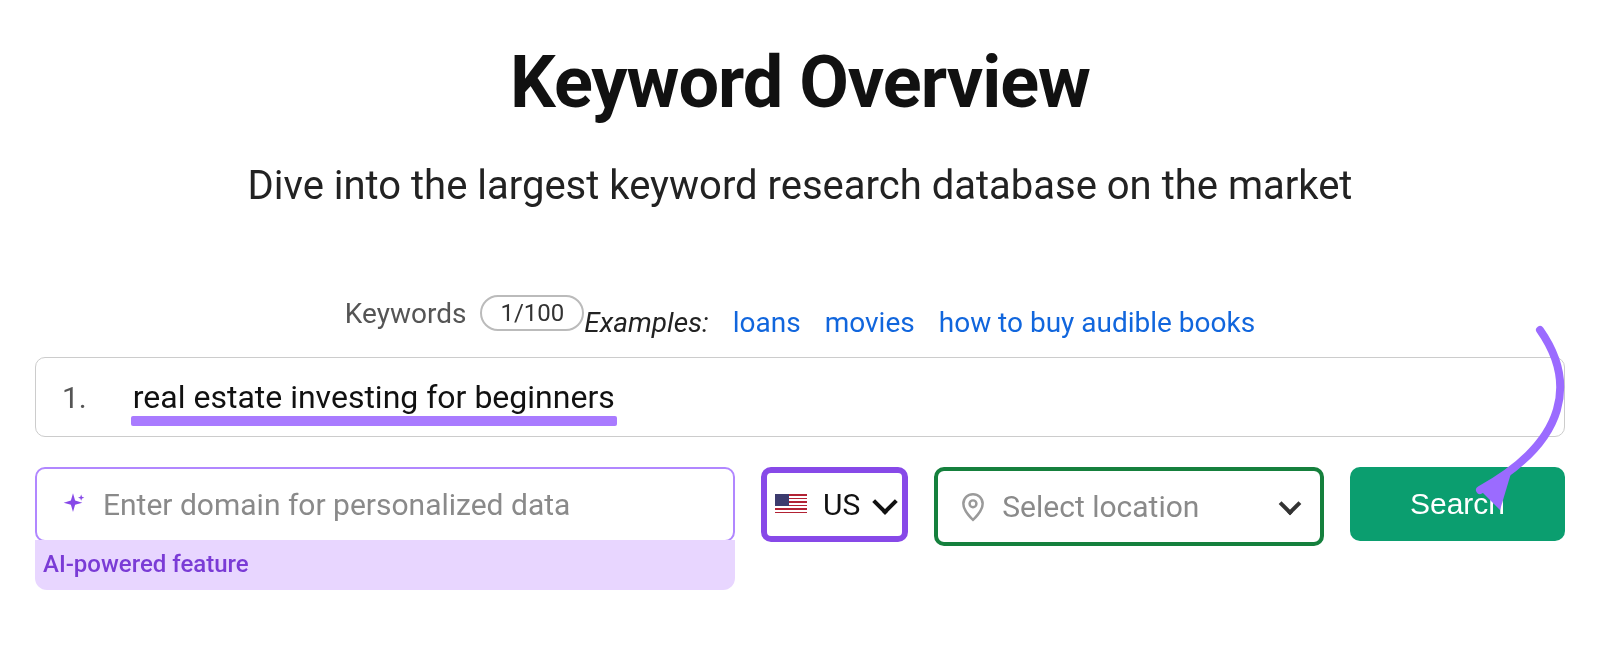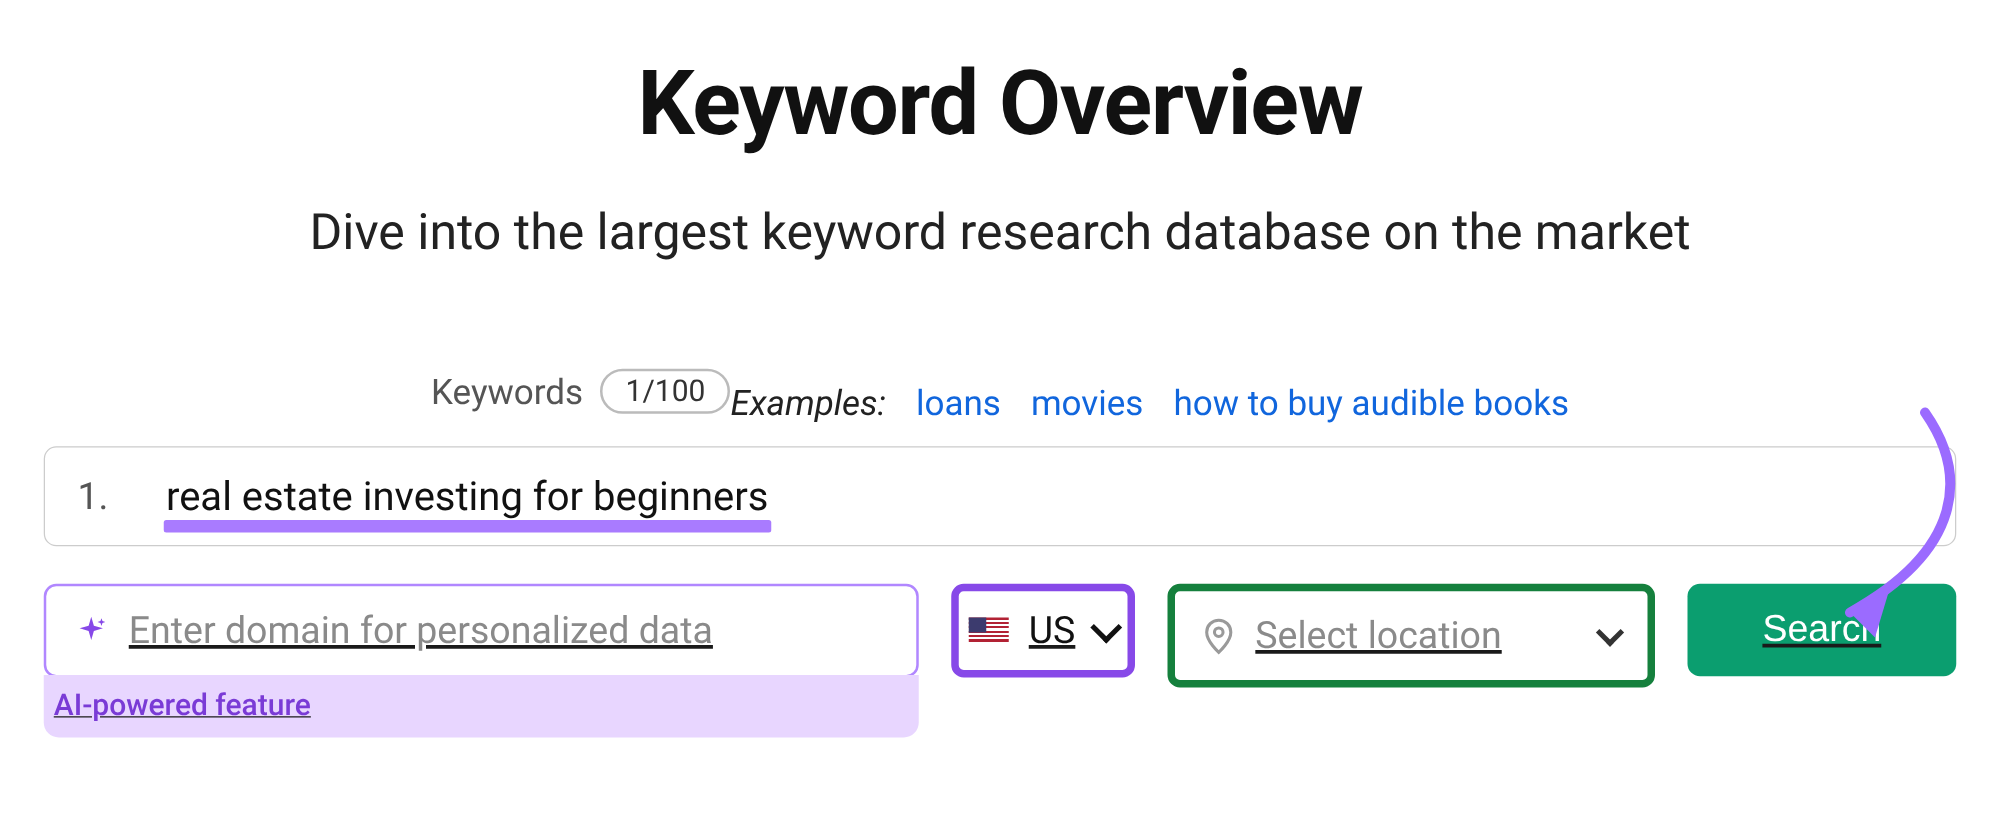--- a/index.html
+++ b/index.html
@@ -88,21 +88,20 @@
     right: -2px;
     bottom: -10px;
     height: 10px;
     background: #a97bff;
     border-radius: 2px;
   }
   .controls-row {
     display: flex;
     align-items: flex-start;
     gap: 26px;
-    text-decoration: underline;
   }
   .domain-block {
     position: relative;
     flex: 0 0 700px;
   }
   .domain-input {
     border: 2px solid #b187ff;
     border-radius: 10px;
     background: #fff;
     display: flex;
@@ -152,21 +151,21 @@
   }
   .country-code { font-size: 30px; color: #111; }
   .chevron-down {
     width: 18px; height: 18px;
     border-right: 4px solid #111;
     border-bottom: 4px solid #111;
     transform: rotate(45deg);
     margin-top: -6px;
   }
   .location-select {
-    border: 6px solid #15803d;
+    border: 4px solid #15803d;
     border-radius: 10px;
     background: #fff;
     display: flex;
     align-items: center;
     gap: 16px;
     padding: 18px 22px;
     cursor: pointer;
     flex: 1;
   }
   .pin-icon svg { display:block; }

